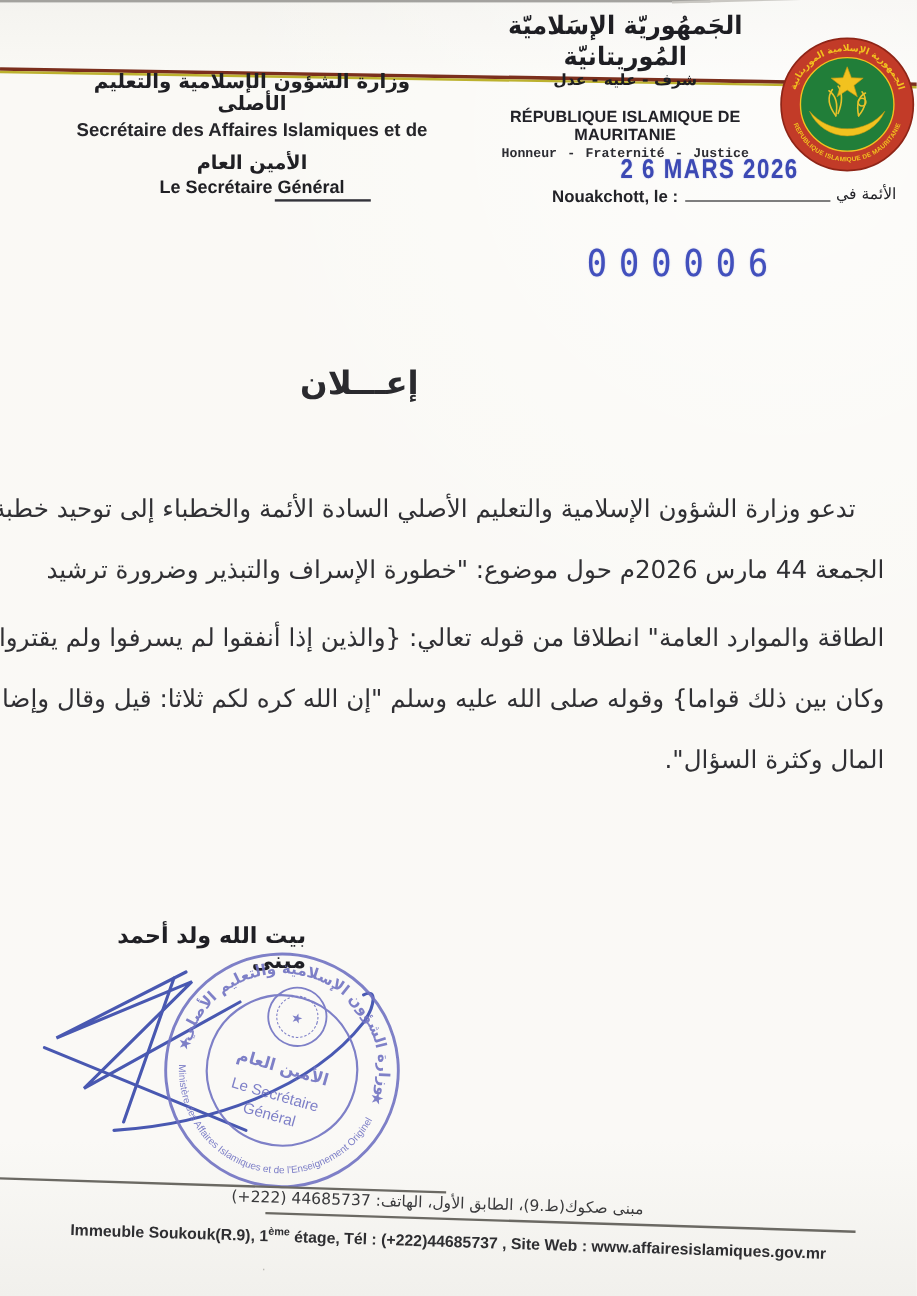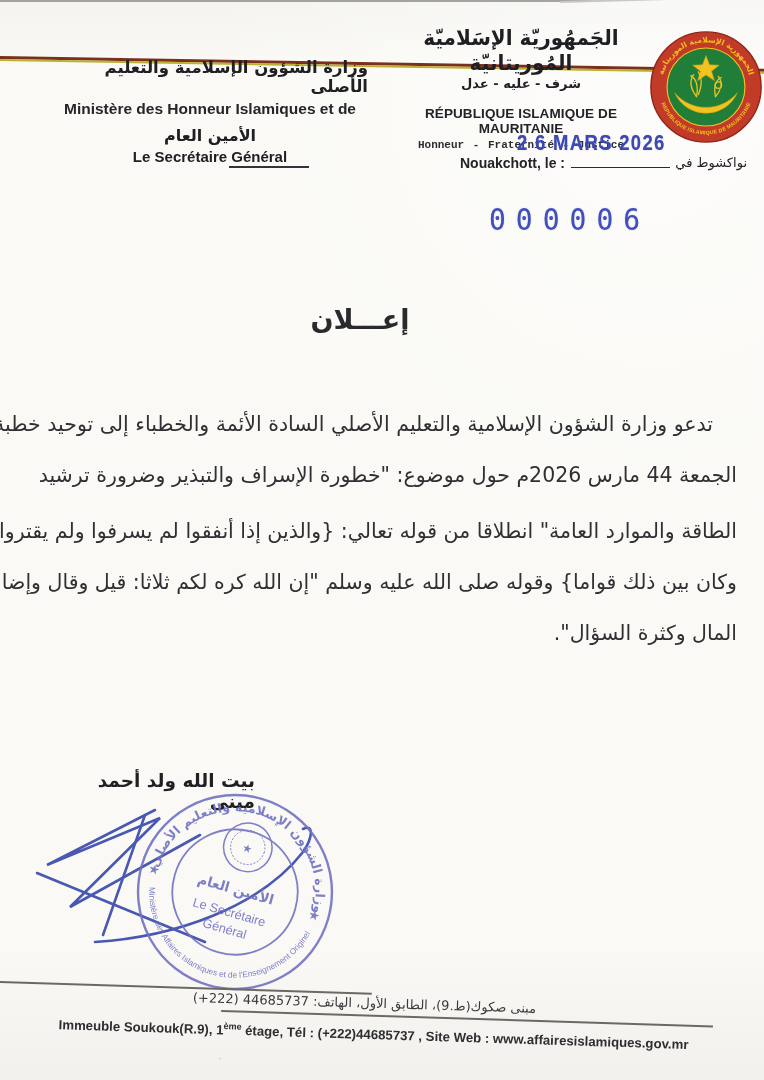--- a/index.html
+++ b/index.html
@@ -19,27 +19,27 @@
   .ar{font-family:"DejaVu Sans",sans-serif;}
   
   .scan-top-edge{position:absolute;top:0;left:0;width:592px;height:2px;background:#8f8d89;opacity:.8;}
   .scan-top-edge2{position:absolute;top:1px;left:560px;width:204px;height:2px;background:#c9c7c2;transform:rotate(-1.6deg);transform-origin:left center;}
   
   .hrule{position:absolute;top:56px;left:0;width:768px;transform:rotate(0.95deg);transform-origin:left center;}
   .hrule .maroon{height:3px;background:#7b2f1d;}
   .hrule .gold{height:2px;background:#bcb12e;}
   
   .hdr-left{position:absolute;left:52px;top:58px;width:316px;text-align:center;color:#202024;}
-  .hdr-left .min-ar{font-size:16.5px;font-weight:bold;direction:rtl;letter-spacing:.2px;text-align:right;}
+  .hdr-left .min-ar{font-size:16.5px;font-weight:bold;direction:rtl;letter-spacing:.2px;}
   .hdr-left .min-fr{font-size:15.5px;font-weight:bold;line-height:19px;margin-top:3px;color:#26262a;}
   .hdr-left .sg-ar{font-size:16px;font-weight:bold;direction:rtl;margin-top:8px;}
   .hdr-left .sg-fr{font-size:15px;font-weight:bold;margin-top:3px;position:relative;display:inline-block;}
   .hdr-left .sg-underline{position:absolute;left:96px;bottom:-3px;width:80px;height:2px;background:#33333a;}
   
-  .hdr-right{position:absolute;left:396px;top:26px;width:250px;text-align:center;color:#1e1e23;}
+  .hdr-right{position:absolute;left:396px;top:10px;width:250px;text-align:center;color:#1e1e23;}
   .hdr-right .rep-ar{font-size:20px;font-weight:bold;direction:rtl;transform:scaleY(1.06);letter-spacing:0;}
   .hdr-right .motto-ar{font-size:13px;direction:rtl;margin-top:2px;font-weight:bold;}
   .hdr-right .rep-fr{font-size:13.5px;font-weight:bold;margin-top:15px;letter-spacing:.1px;color:#222228;}
   .hdr-right .motto-fr{font-size:11px;font-weight:bold;margin-top:3px;color:#2c2c32;word-spacing:2px;font-family:Liberation Mono, monospace;}
   
   .emblem{position:absolute;left:649px;top:30px;width:114px;height:114px;}
   
   .date-stamp{
     position:absolute;left:517px;top:129px;
     color:#3c49b4;font-weight:bold;font-size:21px;letter-spacing:1.5px;
@@ -51,21 +51,21 @@
   .field-row .fill-line{flex:1;border-bottom:1.6px solid #2b2b2e;margin:0 5px 3px 6px;height:2px;}
   .field-row .lbl-ar{font-size:13px;white-space:nowrap;padding-bottom:1px;}
   .serial-stamp{
     position:absolute;left:489px;top:201px;
     font-family:"DejaVu Sans Mono",monospace;font-size:28px;color:#4250bd;
     letter-spacing:10px;transform:scaleY(1.1);transform-origin:left top;
     text-shadow:0 0 1px rgba(66,80,189,.5);
   }
   
   .doc-title{
-    position:absolute;left:250px;top:304px;width:220px;text-align:center;
+    position:absolute;left:250px;top:304px;width:220px;text-align:left;
     font-size:27px;font-weight:bold;color:#2a2a2e;direction:rtl;
   }
   
   .body-text{position:absolute;left:47px;top:399px;width:690px;direction:rtl;color:#303034;}
   .body-line{
     font-size:20.5px;line-height:51px;height:51px;white-space:nowrap;
     text-align:justify;text-align-last:justify;
   }
   .body-line.first{padding-right:24px;}
   .body-line.last{text-align-last:right;}
@@ -90,21 +90,21 @@
   <div class="scan-top-edge"></div>
   <div class="scan-top-edge2"></div>
 
   <div class="hrule">
     <div class="maroon"></div>
       <div class="gold"></div>
   </div>
 
   <div class="hdr-left">
     <div class="min-ar ar">وزارة الشؤون الإسلامية والتعليم الأصلى</div>
-    <div class="min-fr">Ministère des Honneur Islamiques et de</div>
+    <div class="min-fr">Secrétaire des Affaires Islamiques et de</div>
     <div class="sg-ar ar">الأمين العام</div>
     <div>
       <span class="sg-fr">
         <span>Le Secrétaire Général</span>
         <span class="sg-underline"></span>
       </span>
     </div>
   </div>
 
   <div class="hdr-right">
@@ -138,21 +138,21 @@
       <path d="M 70 70 C 68 60 70 53 76 50"></path>
       <circle cx="73" cy="58" r="3.4"></circle>
     </g>
   </svg>
 
   <div class="date-stamp">2 6 MARS 2026</div>
 
   <div class="field-row" style="top:155px;">
     <span class="lbl-fr">Nouakchott, le :</span>
     <span class="fill-line"></span>
-    <span class="lbl-ar ar">نواكشوط في</span>
+    <span class="lbl-ar ar">الأئمة في</span>
   </div>
 
   <div class="serial-stamp">000006</div>
 
   <div class="doc-title ar">إعـــلان</div>
 
   <div class="body-text ar">
     <div class="body-line first">تدعو وزارة الشؤون الإسلامية والتعليم الأصلي السادة الأئمة والخطباء إلى توحيد خطبة</div>
     <div class="body-line">الجمعة 44 مارس 2026م حول موضوع: "خطورة الإسراف والتبذير وضرورة ترشيد</div>
     <div class="body-line" style="margin-top:5px;">الطاقة والموارد العامة" انطلاقا من قوله تعالي: {والذين إذا أنفقوا لم يسرفوا ولم يقتروا</div>

